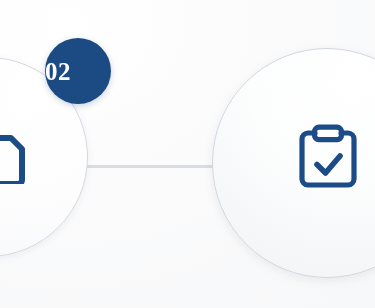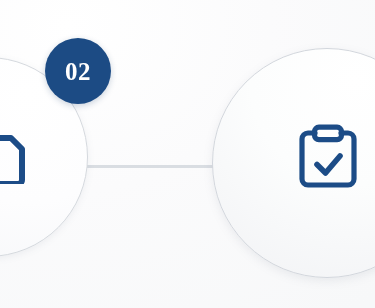--- a/index.html
+++ b/index.html
@@ -86,21 +86,20 @@
     position: absolute;
     left: 45px;
     top: 38px;
     width: 66px;
     height: 66px;
     border-radius: 50%;
     background: #1c4b84;
     box-shadow: 0 2px 6px rgba(25,60,105,0.22);
     display: flex;
     align-items: center;
-    justify-content: center;
     box-sizing: border-box;
   }
   .step-badge-label {
     color: #ffffff;
     font-family: "Liberation Serif", serif;
     font-size: 25px;
     font-weight: 700;
     letter-spacing: 0.5px;
     line-height: 1;
     user-select: none;

